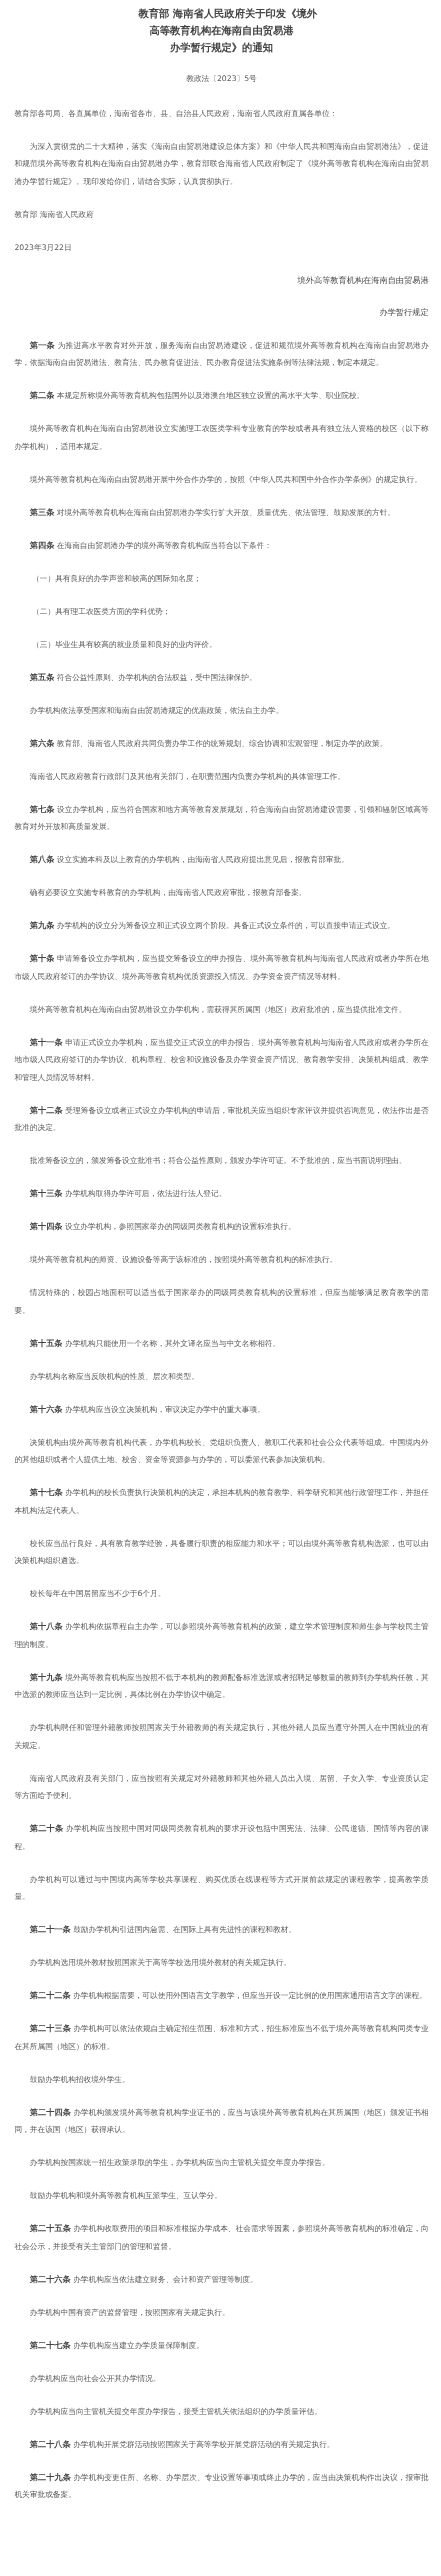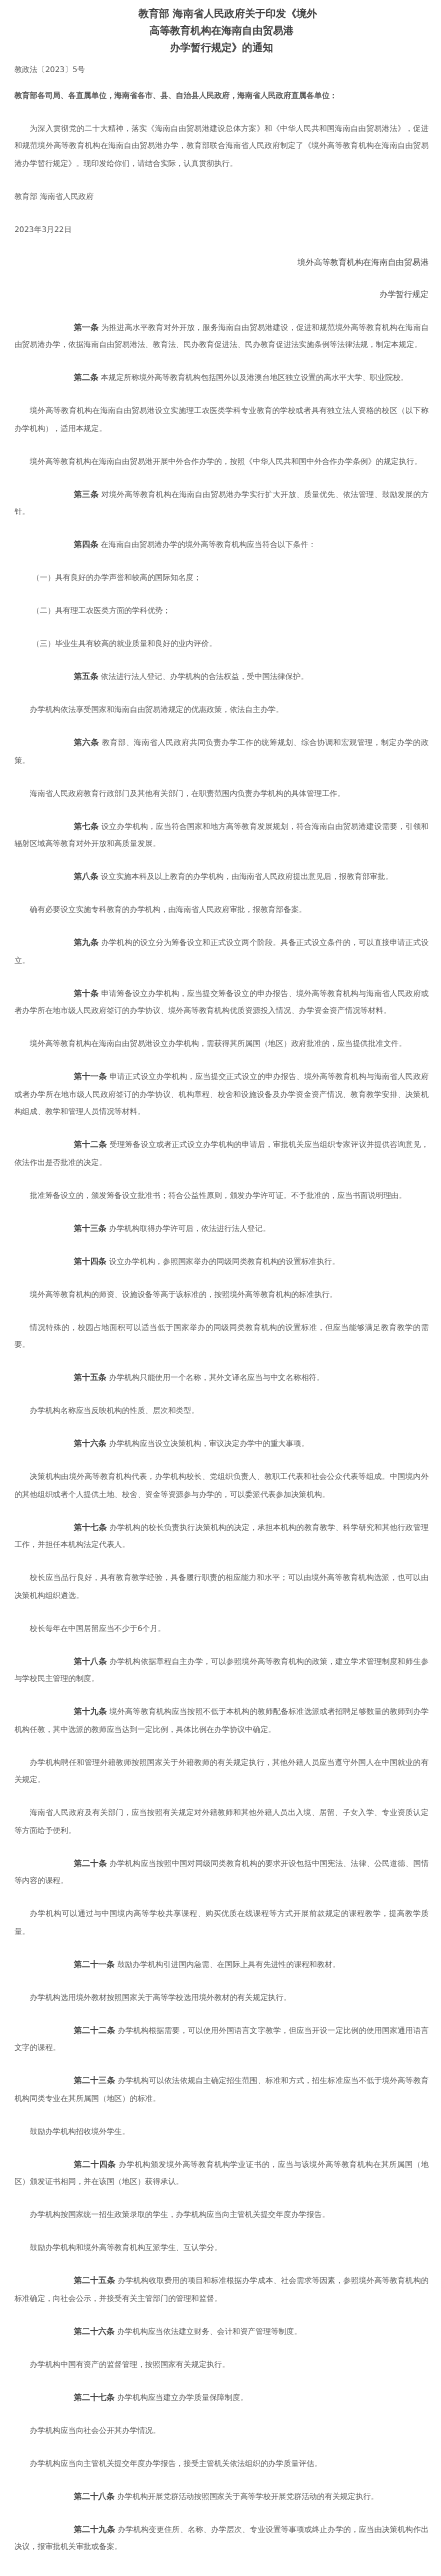--- a/index.html
+++ b/index.html
@@ -14,41 +14,41 @@
     text-align: center;
     font-weight: bold;
     font-size: 10.3px;
     line-height: 17px;
     color: #444444;
     margin: 5.2px 0 0 0;
     padding: 0 124px;
   }
   .title span { display: block; white-space: nowrap; }
   .docno {
-    text-align: left;
+    text-align: center;
     line-height: 17px;
-    margin-top: 5px;
+    margin-top: 14px;
   }
-  .salutation { line-height: 17px; margin-top: 9px; font-weight: bold; }
+  .salutation { line-height: 17px; margin-top: 18px; }
   p {
     margin: 0;
     line-height: 17.5px;
     text-indent: 2em;
     text-align: justify;
   }
   .para { margin-top: 15.5px; }
   .right { text-align: left; text-indent: 0; }
   .sub-title {
     text-align: right;
     text-indent: 0;
     font-size: 8.2px;
     color: #4a4a4a;
     line-height: 17px;
   }
-  .art { font-weight: bold; color: #454545; font-size: 8.2px; margin-left: 44px; }
+  .art { font-weight: bold; color: #454545; font-size: 8.2px; }
   .item { text-indent: 2.3em; }
 </style>
 </head>
 <body>
 
 <div class="page">
   <h1 class="title">
     <span>教育部 海南省人民政府关于印发《境外</span>
     <span>高等教育机构在海南自由贸易港</span>
     <span>办学暂行规定》的通知</span>
@@ -70,21 +70,21 @@
   <div id="articles">
       <p class="para"><span class="art">第一条</span>&nbsp;<span>为推进高水平教育对外开放，服务海南自由贸易港建设，促进和规范境外高等教育机构在海南自由贸易港办学，依据海南自由贸易港法、教育法、民办教育促进法、民办教育促进法实施条例等法律法规，制定本规定。</span></p>
       <p class="para"><span class="art">第二条</span>&nbsp;<span>本规定所称境外高等教育机构包括国外以及港澳台地区独立设置的高水平大学、职业院校。</span></p>
       <p class="para"><span>境外高等教育机构在海南自由贸易港设立实施理工农医类学科专业教育的学校或者具有独立法人资格的校区（以下称办学机构），适用本规定。</span></p>
       <p class="para"><span>境外高等教育机构在海南自由贸易港开展中外合作办学的，按照《中华人民共和国中外合作办学条例》的规定执行。</span></p>
       <p class="para"><span class="art">第三条</span>&nbsp;<span>对境外高等教育机构在海南自由贸易港办学实行扩大开放、质量优先、依法管理、鼓励发展的方针。</span></p>
       <p class="para"><span class="art">第四条</span>&nbsp;<span>在海南自由贸易港办学的境外高等教育机构应当符合以下条件：</span></p>
       <p class="para item"><span>（一）具有良好的办学声誉和较高的国际知名度；</span></p>
       <p class="para item"><span>（二）具有理工农医类方面的学科优势；</span></p>
       <p class="para item"><span>（三）毕业生具有较高的就业质量和良好的业内评价。</span></p>
-      <p class="para"><span class="art">第五条</span>&nbsp;<span>依法进行法人登记、办学机构的合法权益，受中国法律保护。</span></p>
+      <p class="para"><span class="art">第五条</span>&nbsp;<span>符合公益性原则、办学机构的合法权益，受中国法律保护。</span></p>
       <p class="para"><span>办学机构依法享受国家和海南自由贸易港规定的优惠政策，依法自主办学。</span></p>
       <p class="para"><span class="art">第六条</span>&nbsp;<span>教育部、海南省人民政府共同负责办学工作的统筹规划、综合协调和宏观管理，制定办学的政策。</span></p>
       <p class="para"><span>海南省人民政府教育行政部门及其他有关部门，在职责范围内负责办学机构的具体管理工作。</span></p>
       <p class="para"><span class="art">第七条</span>&nbsp;<span>设立办学机构，应当符合国家和地方高等教育发展规划，符合海南自由贸易港建设需要，引领和辐射区域高等教育对外开放和高质量发展。</span></p>
       <p class="para"><span class="art">第八条</span>&nbsp;<span>设立实施本科及以上教育的办学机构，由海南省人民政府提出意见后，报教育部审批。</span></p>
       <p class="para"><span>确有必要设立实施专科教育的办学机构，由海南省人民政府审批，报教育部备案。</span></p>
       <p class="para"><span class="art">第九条</span>&nbsp;<span>办学机构的设立分为筹备设立和正式设立两个阶段。具备正式设立条件的，可以直接申请正式设立。</span></p>
       <p class="para"><span class="art">第十条</span>&nbsp;<span>申请筹备设立办学机构，应当提交筹备设立的申办报告、境外高等教育机构与海南省人民政府或者办学所在地市级人民政府签订的办学协议、境外高等教育机构优质资源投入情况、办学资金资产情况等材料。</span></p>
       <p class="para"><span>境外高等教育机构在海南自由贸易港设立办学机构，需获得其所属国（地区）政府批准的，应当提供批准文件。</span></p>
       <p class="para"><span class="art">第十一条</span>&nbsp;<span>申请正式设立办学机构，应当提交正式设立的申办报告、境外高等教育机构与海南省人民政府或者办学所在地市级人民政府签订的办学协议、机构章程、校舍和设施设备及办学资金资产情况、教育教学安排、决策机构组成、教学和管理人员情况等材料。</span></p>

